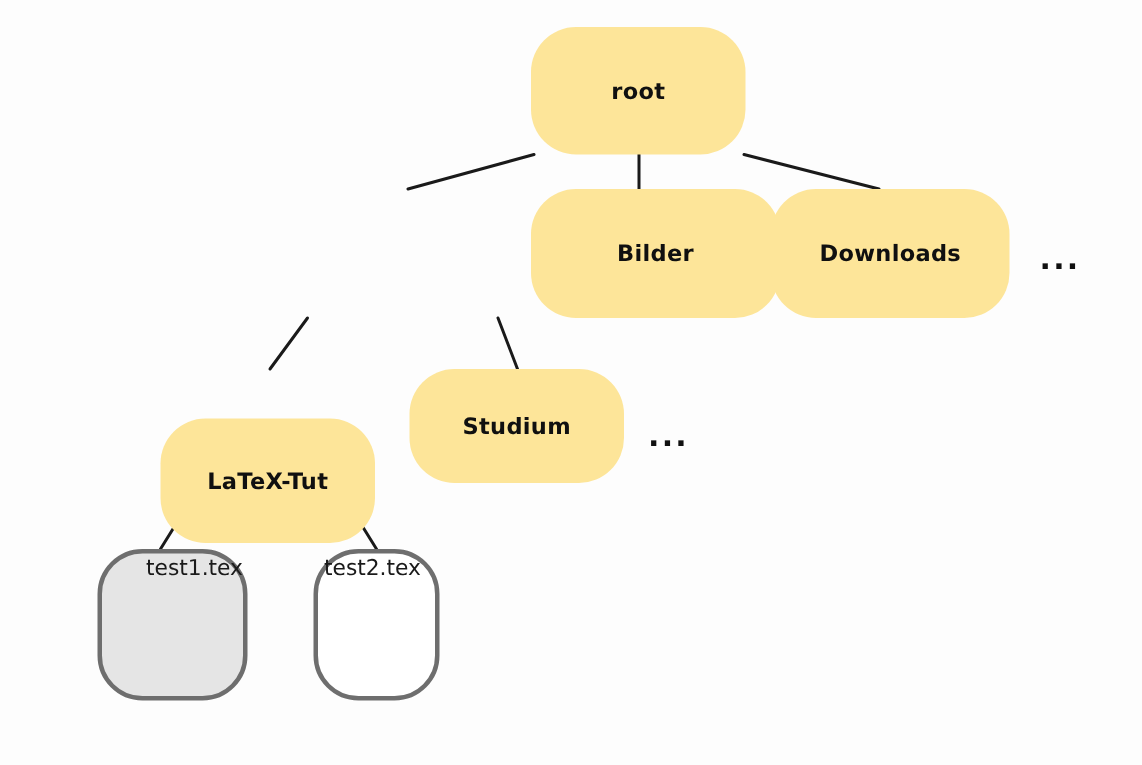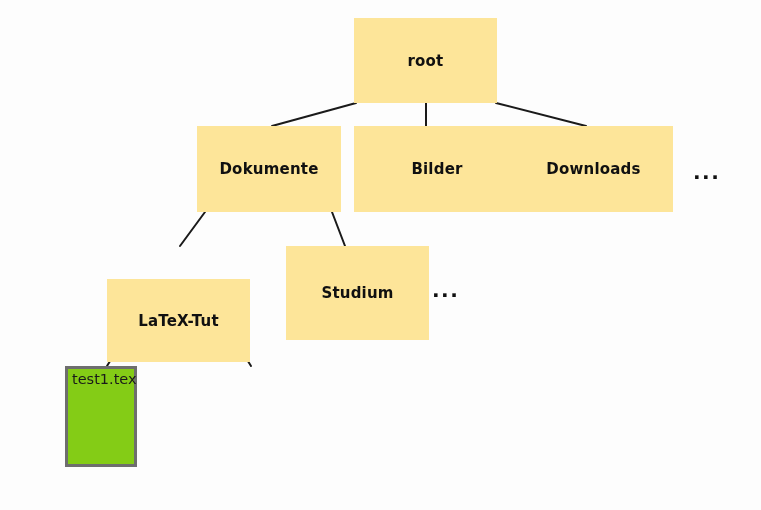--- a/index.html
+++ b/index.html
@@ -22,20 +22,21 @@
   svg.edges {
     position: absolute;
     left: 0;
     top: 0;
     width: 761px;
     height: 510px;
   }
   .node {
     position: absolute;
     box-sizing: border-box;
+    border-radius: 30px;
   }
   .folder {
     background: #fde599;
     display: flex;
     align-items: center;
     justify-content: center;
   }
   .folder .label {
     font-weight: bold;
     font-size: 15px;
@@ -79,41 +80,41 @@
         <line x1="332" y1="212" x2="345" y2="246"></line>
         <line x1="130" y1="329" x2="107" y2="366"></line>
         <line x1="228" y1="329" x2="251" y2="366"></line>
       </g>
   </svg>
 
   <div class="node folder" style="left: 354px; top: 18px; width: 143px; height: 85px; background: rgb(253, 229, 153);">
     <span class="label">root</span>
   </div>
 
-  <div class="node folder" style="left: 197px; top: 126px; width: 144px; height: 86px; background: rgb(253, 229, 153);">
-    <span class="label">Dokumente</span>
-  </div>
 
   <div class="node folder" style="left: 354px; top: 126px; width: 166px; height: 86px; background: rgb(253, 229, 153);">
     <span class="label">Bilder</span>
   </div>
 
   <div class="node folder" style="left: 514px; top: 126px; width: 159px; height: 86px; background: rgb(253, 229, 153);">
     <span class="label">Downloads</span>
   </div>
 
   <div class="node folder" style="left: 107px; top: 246px; width: 143px; height: 83px; background: rgb(253, 229, 153); margin-top: 33px;">
     <span class="label">LaTeX-Tut</span>
   </div>
 
-  <div class="node folder" style="left: 286px; top: 246px; width: 143px; height: 94px; background: rgb(253, 229, 153);">
+  <div class="node folder" style="left: 273px; top: 246px; width: 143px; height: 76px; background: rgb(253, 229, 153);">
     <span class="label">Studium</span>
   </div>
 
-  <div class="node file" style="left: 65px; top: 366px; width: 72px; height: 101px; background: #84cc16; border-color: rgb(110, 110, 110); text-align: right;">
+  <div class="node file" style="left: 65px; top: 366px; width: 100px; height: 101px; background: #e5e5e5; border-color: rgb(110, 110, 110); text-align: right;">
     <span class="label">test1.tex</span>
   </div>
 
+  <div class="node file" style="left: 209px; top: 366px; width: 84px; height: 101px; background: rgb(255, 255, 255); border-color: rgb(110, 110, 110);">
+    <span class="label">test2.tex</span>
+  </div>
 
   <div class="ellipsis" style="left: 693px; top: 162px;">...</div>
   <div class="ellipsis" style="left: 432px; top: 280px;">...</div>
 
 </div>
 
 </body></html>

